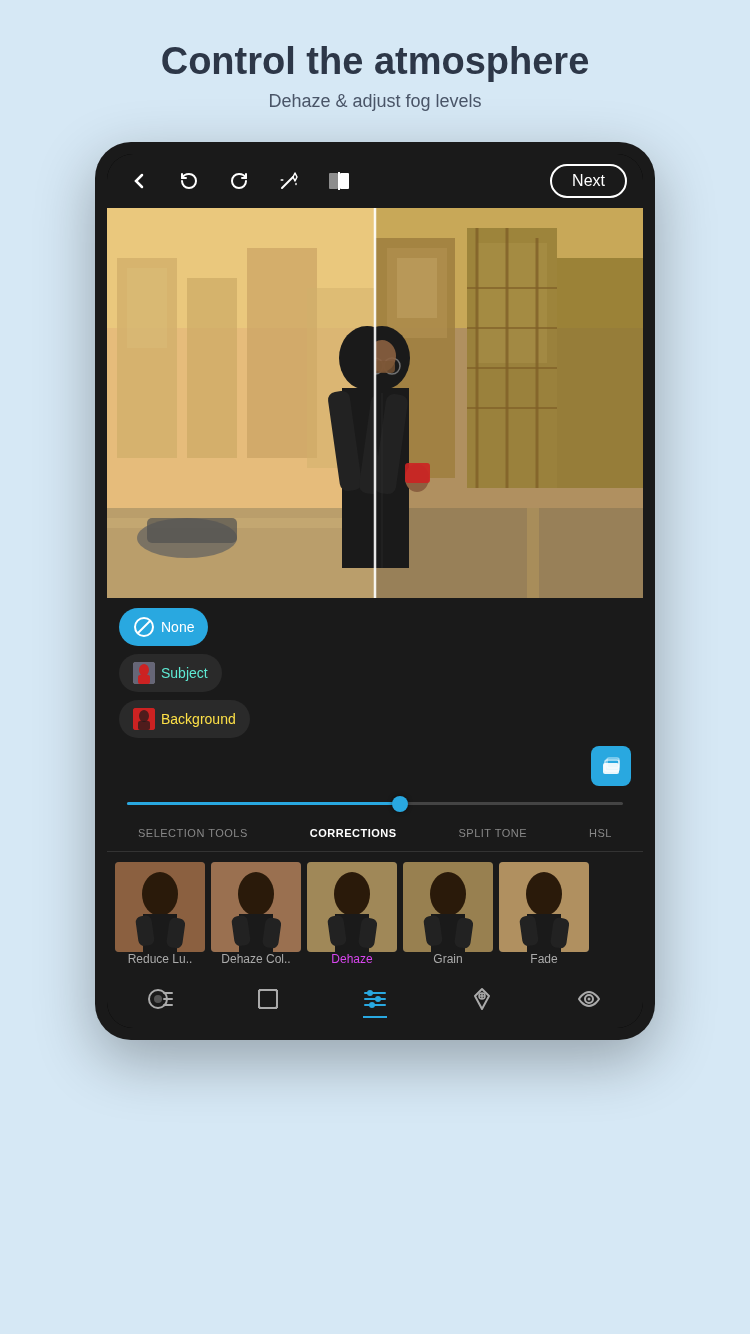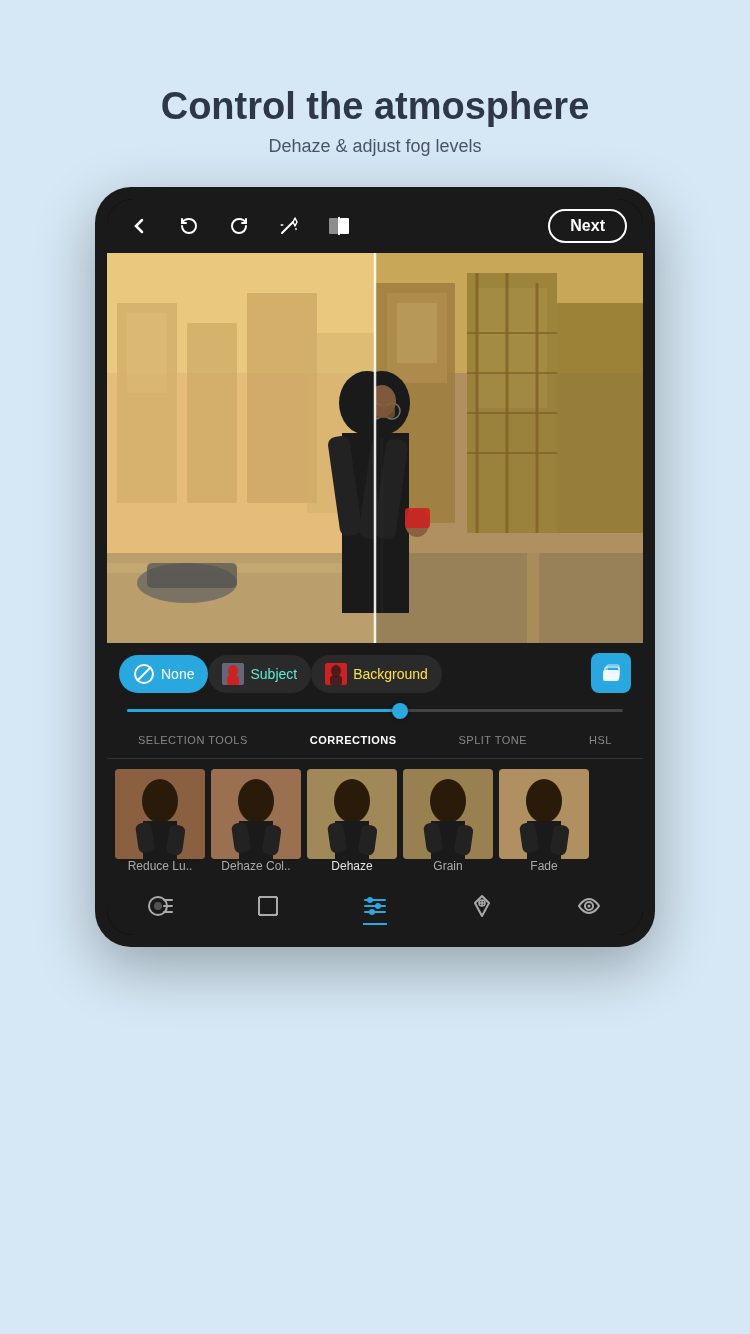--- a/index.html
+++ b/index.html
@@ -10,21 +10,20 @@
       font-family: -apple-system, BlinkMacSystemFont, 'Segoe UI', sans-serif;
       overflow: hidden;
       display: flex;
       flex-direction: column;
       align-items: center;
     }
 
     .header-section {
       text-align: center;
       padding: 40px 40px 20px;
-      margin-top: 45px;
     }
 
     .main-title {
       font-size: 38px;
       font-weight: 700;
       color: #2d3748;
       margin-bottom: 8px;
     }
 
     .subtitle {
@@ -74,21 +73,21 @@
       height: 32px;
     }
 
     .next-btn {
       background: transparent;
       border: 2px solid #fff;
       color: #fff;
       border-radius: 20px;
       padding: 6px 20px;
       font-size: 16px;
-      font-weight: 700;
+      font-weight: 400;
       cursor: pointer;
     }
 
     
     .photo-area {
       width: 100%;
       height: 390px;
       position: relative;
       overflow: hidden;
       background: #b8a080;
@@ -97,22 +96,24 @@
     
     .photo-svg {
       width: 100%;
       height: 100%;
     }
 
     
     .selection-bar {
       background: #1a1a1a;
       display: flex;
-      align-items: flex-end;
+      align-items: flex-start;
       padding: 10px 12px;
+      gap: 8px;
+      flex-direction: column;
     }
 
     .sel-btn {
       display: flex;
       align-items: center;
       gap: 6px;
       padding: 8px 14px;
       border-radius: 20px;
       font-size: 14px;
       font-weight: 500;
@@ -267,21 +268,21 @@
       height: 100%;
     }
 
     .correction-label {
       font-size: 12px;
       color: #aaa;
       text-align: center;
     }
 
     .correction-label.active {
-      color: #e5e5e5;
+      color: #d946ef;
     }
 
     
     .bottom-toolbar {
       background: #1a1a1a;
       display: flex;
       align-items: center;
       justify-content: space-around;
       padding: 12px 0 10px;
     }

